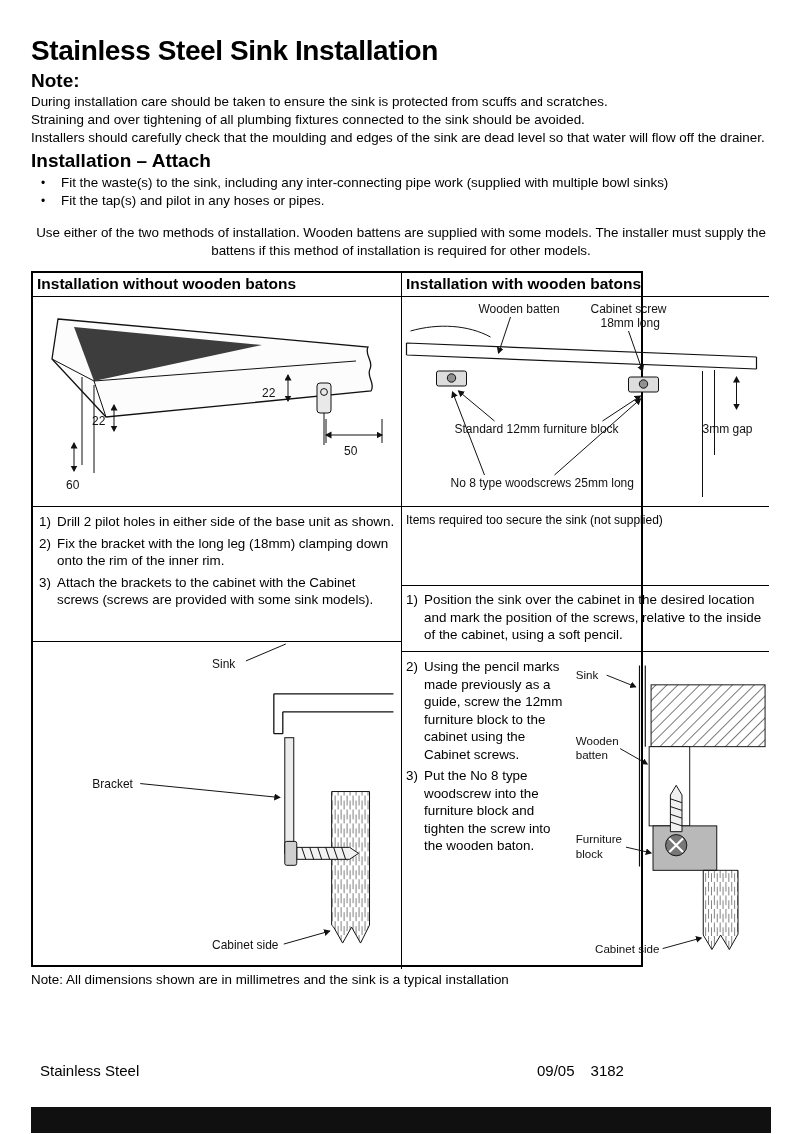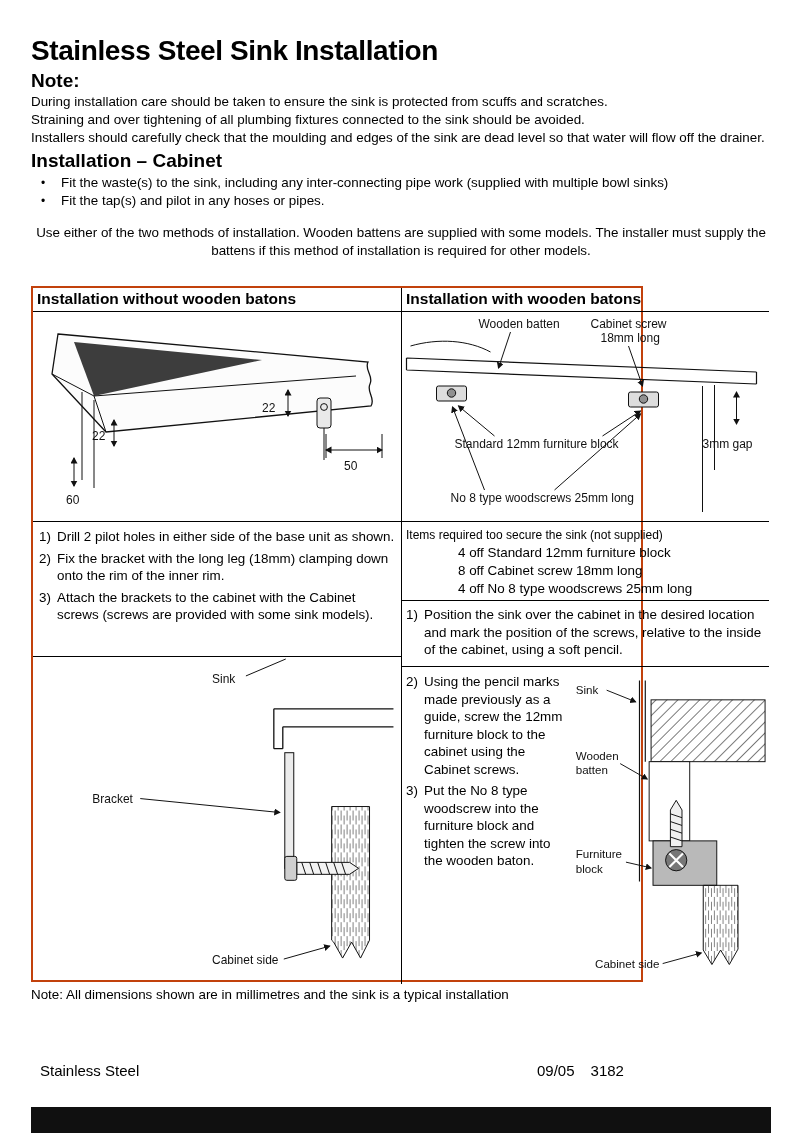--- a/index.html
+++ b/index.html
@@ -13,22 +13,22 @@
   .h2 { font-size:19px; font-weight:bold; margin-top:3px; line-height:1.2; }
   .bodytext { font-size:13.4px; line-height:18px; }
   .note-line { display:block; }
   .bullets { list-style:none; margin-top:2px; }
   .bullets li { position:relative; padding-left:30px; font-size:13.4px; line-height:18px; }
   .bullets li::before { content:"\2022"; position:absolute; left:10px; top:0; font-size:12px; }
   .methods { margin-top:14px;text-align:center; }
 
   
   .itable {
-    margin-top:26px; width:612px; height:696px;
-    border:2px solid #c2410c;
+    margin-top:11px; width:612px; height:696px;
+    border:2px solid #000000;
     display:grid; grid-template-columns:369px 367px;
   }
   .col { display:flex; flex-direction:column; min-width:0; }
   .col-left { border-right:1.5px solid #000; }
   .cell-header {
     height:24px; border-bottom:1.5px solid #000;
     font-size:15.5px; font-weight:bold; padding:2px 4px; white-space:nowrap; overflow:hidden;
   }
   .cell-diagram-top { height:210px; border-bottom:1.5px solid #000; }
   .cell-steps-left { height:135px; border-bottom:1.5px solid #000; padding:6px 6px 0 6px; }
@@ -67,21 +67,21 @@
 
   <h1 class="title">Stainless Steel Sink Installation</h1>
 
   <div class="h2">Note:</div>
   <p class="bodytext">
     <span class="note-line">During installation care should be taken to ensure the sink is protected from scuffs and scratches.</span>
     <span class="note-line">Straining and over tightening of all plumbing fixtures connected to the sink should be avoided.</span>
     <span class="note-line">Installers should carefully check that the moulding and edges of the sink are dead level so that water will flow off the drainer.</span>
   </p>
 
-  <div class="h2">Installation – Cabinet</div>
+  <div class="h2">Installation – Attach</div>
   <ul class="bullets">
     <li>Fit the waste(s) to the sink, including any inter-connecting pipe work (supplied with multiple bowl sinks)</li>
     <li>Fit the tap(s) and pilot in any hoses or pipes.</li>
   </ul>
 
   <p class="bodytext methods">Use either of the two methods of installation. Wooden battens are supplied with some models. The installer must supply the battens if this method of installation is required for other models.</p>
 
   <div class="itable">
 
     <div class="col col-left">
@@ -185,25 +185,20 @@
           <text x="300" y="136">3mm gap</text>
           <line x1="334" y1="80" x2="334" y2="112" stroke="#111" marker-start="url(#ar2)" marker-end="url(#ar2)"></line>
           <text x="48" y="190">No 8 type woodscrews 25mm long</text>
           <line x1="82" y1="178" x2="50" y2="95" stroke="#111" marker-end="url(#ar2)"></line>
           <line x1="152" y1="178" x2="238" y2="102" stroke="#111" marker-end="url(#ar2)"></line>
         </svg>
       </div>
 
       <div class="cell-items">
         <div class="items-title">Items required too secure the sink (not supplied)</div>
-        <div class="items-list">
-          <div>4 off Standard 12mm furniture block</div>
-          <div>8 off Cabinet screw 18mm long</div>
-          <div>4 off No 8 type woodscrews 25mm long</div>
-        </div>
       </div>
 
       <div class="cell-step1">
         <div class="step">
           <span class="num">1)</span>
           <span class="txt">Position the sink over the cabinet in the desired location and mark the position of the screws, relative to the inside of the cabinet, using a soft pencil.</span>
         </div>
       </div>
 
       <div class="cell-rest">

